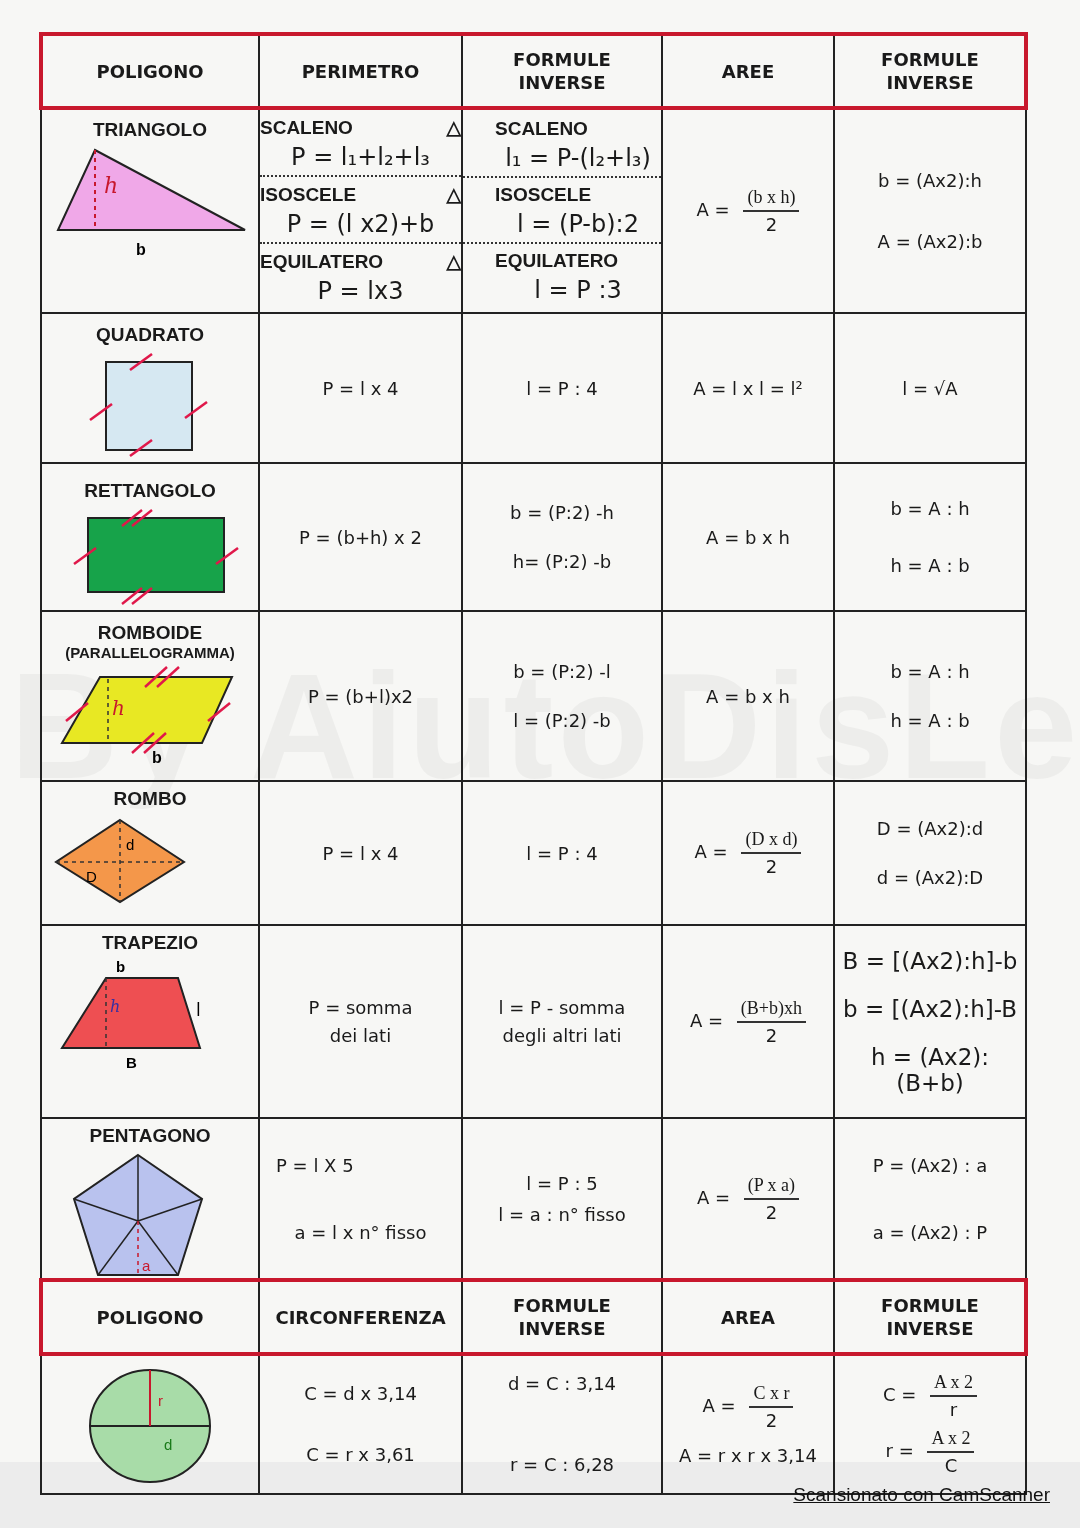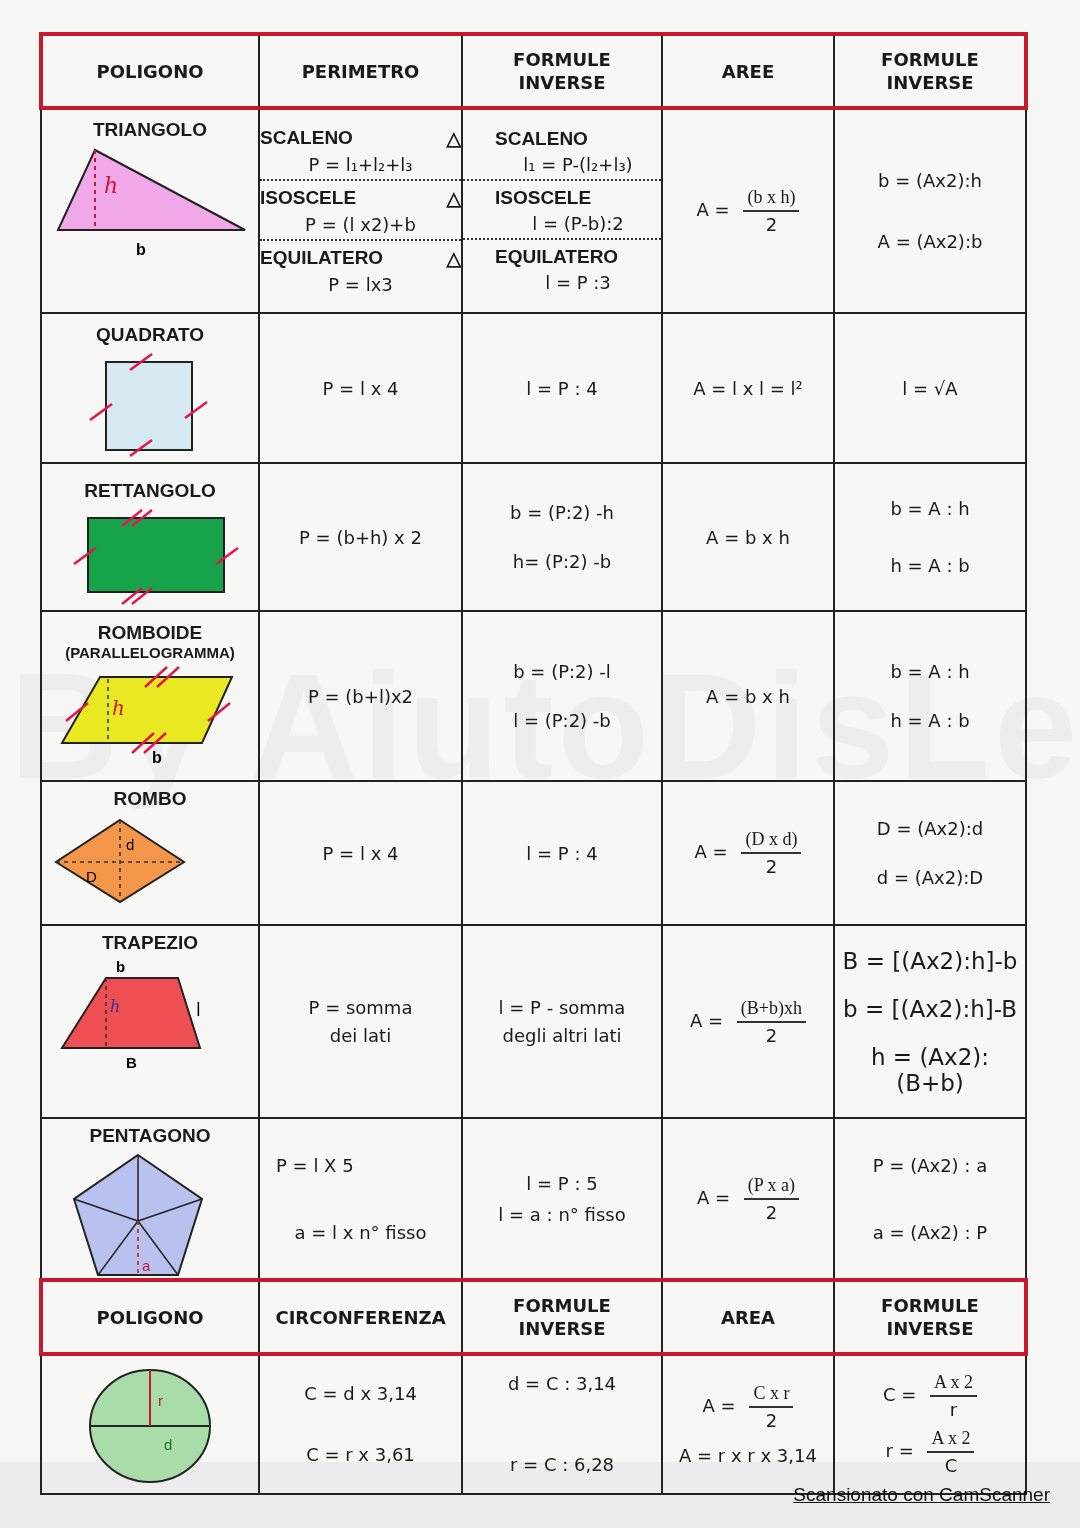--- a/index.html
+++ b/index.html
@@ -13,21 +13,21 @@
   .shape-cell{position:relative;}
   .sname{font:bold 19px "Liberation Sans",sans-serif;color:#1a1a1a;display:block;}
   .ssub{font:bold 15px "Liberation Sans",sans-serif;display:block;}
   .lines{line-height:28px;}
   .stack div{margin:10px 0;}
   .frac{display:inline-flex;flex-direction:column;align-items:center;vertical-align:middle;margin-left:8px;}
   .frac .num{border-bottom:2px solid #333;padding:0 4px 2px;font-family:Liberation Serif, serif;}
   .frac .den{padding-top:2px;}
   .tri-sub{text-align:left;padding:4px 8px;}
   .tri-sub .t{font:bold 19px "Liberation Sans",sans-serif;display:flex;justify-content:space-between;align-items:center;}
-  .tri-sub .f{font-size:18px;margin-top:4px;}
+  .tri-sub .f{font-size:24px;margin-top:4px;}
   .dotted{border-bottom:2px dotted #333;}
   .footer{position:absolute;right:30px;top:1484px;font:19px "Liberation Sans",sans-serif;color:#111;text-decoration:underline;}
   svg{display:block;margin:4px auto 0;}
 </style>
 </head>
 <body>
 
 <div class="paper">
   <div class="watermark">By AiutoDisLessia.net</div>
 

